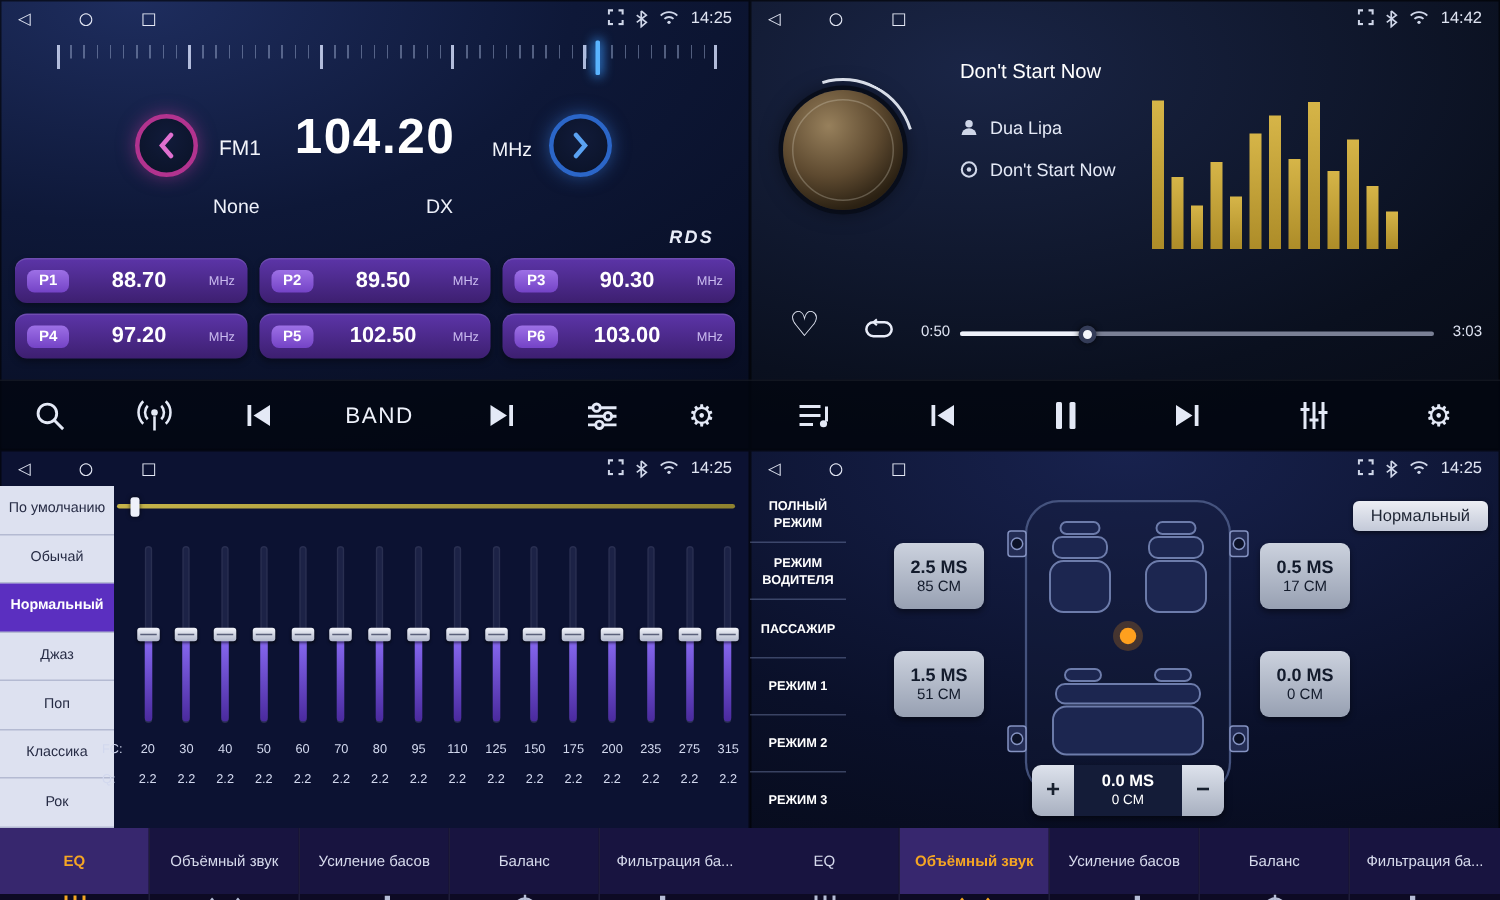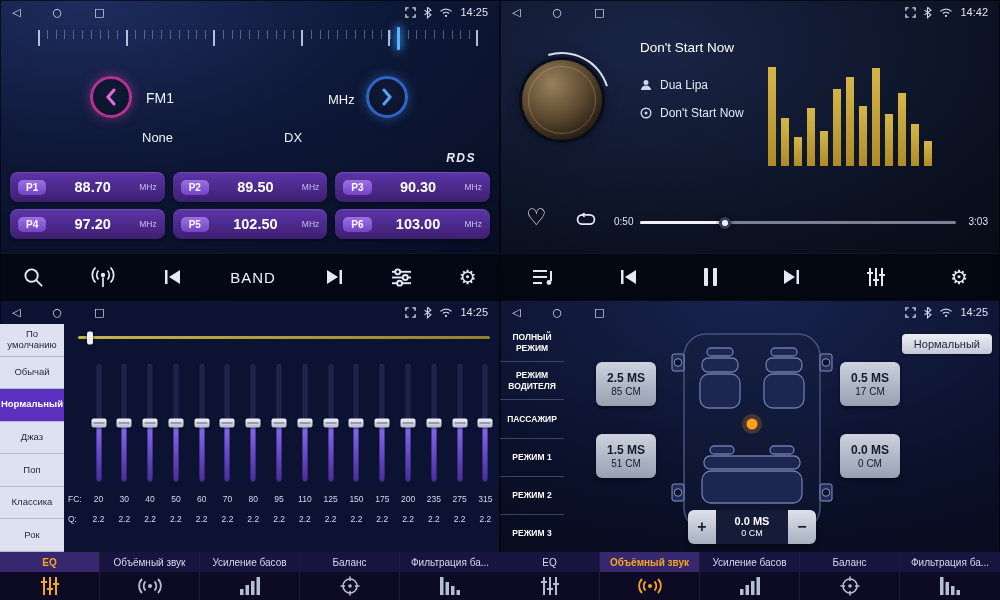--- a/index.html
+++ b/index.html
@@ -9,21 +9,21 @@
   .quad{position:relative;overflow:hidden;box-shadow:inset 0 0 0 1px rgba(0,0,0,.6);}
   .q-radio{background:radial-gradient(130% 110% at 18% 0%,#1e2d5e 0%,#0e1838 45%,#070d22 100%);}
   .q-player{background:radial-gradient(140% 130% at 30% 15%,#1a2546 0%,#0a101f 55%,#04060c 100%);}
   .q-eq{background:#0c1232;}
   .q-surround{background:radial-gradient(130% 110% at 50% 0%,#18224e 0%,#0a1029 60%,#060a18 100%);}
 
   
   .statusbar{position:absolute;left:0;right:0;top:0;height:24px;display:flex;align-items:center;padding:0 12px;z-index:6;color:#e6eaf6;}
   .navicons{display:flex;gap:32px;}
   .navg{font-size:11px;line-height:1;font-family:"DejaVu Sans",sans-serif;}
-  .statusright{margin-left:auto;display:flex;align-items:center;gap:7px;color:#dfe4f2;}
+  .statusright{margin-left:auto;display:flex;align-items:flex-start;gap:7px;color:#dfe4f2;}
   .sicon{display:flex;align-items:center;}
   .sicon svg{display:block;}
   .stime{font-size:11px;}
 
   
   .ruler{position:absolute;left:38px;right:22px;top:30px;height:20px;}
   .ticks-minor{position:absolute;left:0;right:0;top:0;height:9px;background:repeating-linear-gradient(90deg,rgba(150,165,200,.5) 0 1px,transparent 1px 8.8px);}
   .ticks-major{position:absolute;left:0;right:0;top:0;height:16px;background:repeating-linear-gradient(90deg,rgba(195,205,235,.9) 0 2px,transparent 2px 87.6px);}
   .marker{position:absolute;top:-3px;width:3px;height:23px;background:#5ab4ff;box-shadow:0 0 8px 1px #3a9aff;border-radius:1px;}
   .ruler-labels{position:absolute;left:38px;right:22px;top:52px;height:10px;font-size:8.5px;color:#93a0c4;}
@@ -61,21 +61,21 @@
   .repeat{position:absolute;left:74px;top:212px;color:#e8ecf8;display:flex;}
   .elapsed{position:absolute;left:114px;top:216px;font-size:10px;color:#dfe4f2;}
   .progress{position:absolute;left:140px;right:44px;top:221px;height:3px;background:#7a8095;border-radius:2px;}
   .pfill{height:100%;background:#eef1fa;border-radius:2px;}
   .pknob{position:absolute;top:50%;transform:translate(-50%,-50%);width:12px;height:12px;border-radius:50%;background:#f5f7fc;border:3px solid #343c58;box-sizing:border-box;box-shadow:0 0 4px rgba(0,0,0,.7);}
   .duration{position:absolute;right:12px;top:216px;font-size:10px;color:#dfe4f2;}
   .pausebars{display:flex;gap:5px;}
   .pausebars i{display:block;width:4px;height:18px;background:currentColor;border-radius:1px;}
 
   
-  .eq-sidebar{position:absolute;left:0;top:24px;bottom:48px;width:64px;background:#dde1f0;display:flex;flex-direction:column;}
+  .eq-sidebar{position:absolute;left:0;top:24px;bottom:48px;width:76px;background:#dde1f0;display:flex;flex-direction:column;}
   .eq-preset{flex:1;display:flex;align-items:center;justify-content:center;text-align:center;font-size:9.5px;color:#262b44;border-bottom:1px solid #b4bad2;line-height:1.15;padding:0 2px;}
   .eq-preset.selected{background:#5b2fc0;color:#fff;font-weight:700;}
   .eq-main{position:absolute;left:64px;right:0;top:24px;bottom:48px;}
   .master-track{position:absolute;left:14px;right:10px;top:12px;height:3px;background:linear-gradient(90deg,#c6b44a,#8f822f);border-radius:2px;}
   .master-knob{position:absolute;left:3%;top:50%;transform:translate(-50%,-50%);width:6px;height:13px;background:#eef1fa;border-radius:2px;box-shadow:0 0 3px rgba(0,0,0,.7);}
   .eq-scale{position:absolute;left:0;top:40px;width:22px;height:118px;}
   .eq-scale span{position:absolute;right:2px;font-size:8.5px;color:#98a2c6;transform:translateY(-50%);}
   .eq-sliders{position:absolute;left:26px;right:6px;top:40px;height:118px;display:flex;justify-content:space-between;}
   .vslider{position:relative;width:17px;height:100%;}
   .vtrack{position:absolute;left:50%;top:0;bottom:0;width:5px;transform:translateX(-50%);background:#1c2246;border-radius:3px;box-shadow:inset 0 0 0 1px rgba(255,255,255,.06);}
@@ -85,21 +85,21 @@
   .fcq-row{position:absolute;left:26px;right:6px;display:flex;justify-content:space-between;}
   .fcq-row span{width:17px;text-align:center;font-size:8.5px;color:#d2d8ee;}
   .row-fc{top:170px;}.row-q{top:190px;}
   .fcq-label{position:absolute;left:4px;font-size:8.5px;color:#d2d8ee;}
   .lbl-fc{top:170px;}.lbl-q{top:190px;}
 
   
   .tabstrip{position:absolute;left:0;right:0;bottom:0;height:48px;display:grid;grid-template-columns:repeat(5,1fr);background:#0d0a24;}
   .tab{display:flex;flex-direction:column;min-width:0;border-right:1px solid rgba(140,150,200,.14);}
   .tab:last-child{border-right:none;}
-  .tlabel{height:20px;display:flex;align-items:center;justify-content:center;font-size:10px;color:#d6daec;background:#181440;white-space:nowrap;overflow:hidden;padding:0 2px;}
+  .tlabel{height:20px;display:flex;align-items:center;justify-content:center;font-size:10px;color:#d6daec;background:#181440;white-space:nowrap;overflow:hidden;padding:12px 2px;}
   .ticon{flex:1;display:flex;align-items:center;justify-content:center;color:#b6bdd6;}
   .tab.selected .tlabel{background:#37276e;color:#f5a623;font-weight:700;}
   .tab.selected .ticon{color:#f5a623;}
 
   
   .sur-sidebar{position:absolute;left:0;top:24px;bottom:48px;width:64px;display:flex;flex-direction:column;}
   .sur-mode{flex:1;display:flex;align-items:center;justify-content:center;text-align:center;font-size:8.5px;font-weight:700;color:#fff;border-bottom:1px solid rgba(130,145,190,.4);line-height:1.25;padding:0 3px;}
   .sur-mode:last-child{border-bottom:none;}
   .profile-btn{position:absolute;right:8px;top:34px;background:linear-gradient(180deg,#eceef4,#c3c9d8);color:#1d2433;font-size:11px;padding:4px 12px;border-radius:4px;box-shadow:0 1px 3px rgba(0,0,0,.5);}
   .cabin{position:absolute;left:168px;top:28px;}
@@ -158,20 +158,21 @@
           <path d="M10 2 L4 9 L10 16"></path>
         </svg>
       </button>
     <button class="circle-btn cb-right">
         <svg width="14" height="18" viewBox="0 0 14 18" fill="none" stroke="currentColor" stroke-width="3" stroke-linecap="round">
           <path d="M4 2 L10 9 L4 16"></path>
         </svg>
       </button>
 
     <div class="band-name">FM1</div>
+    <div class="freq-big">104.20</div>
     <div class="freq-unit">MHz</div>
     <div class="mode-none">None</div>
     <div class="mode-dx">DX</div>
     <div class="rds-badge">RDS</div>
 
     <div class="presets">
         <button class="preset">
           <span class="chip">P1</span>
           <span class="pf">88.70</span>
           <span class="pu">MHz</span>

